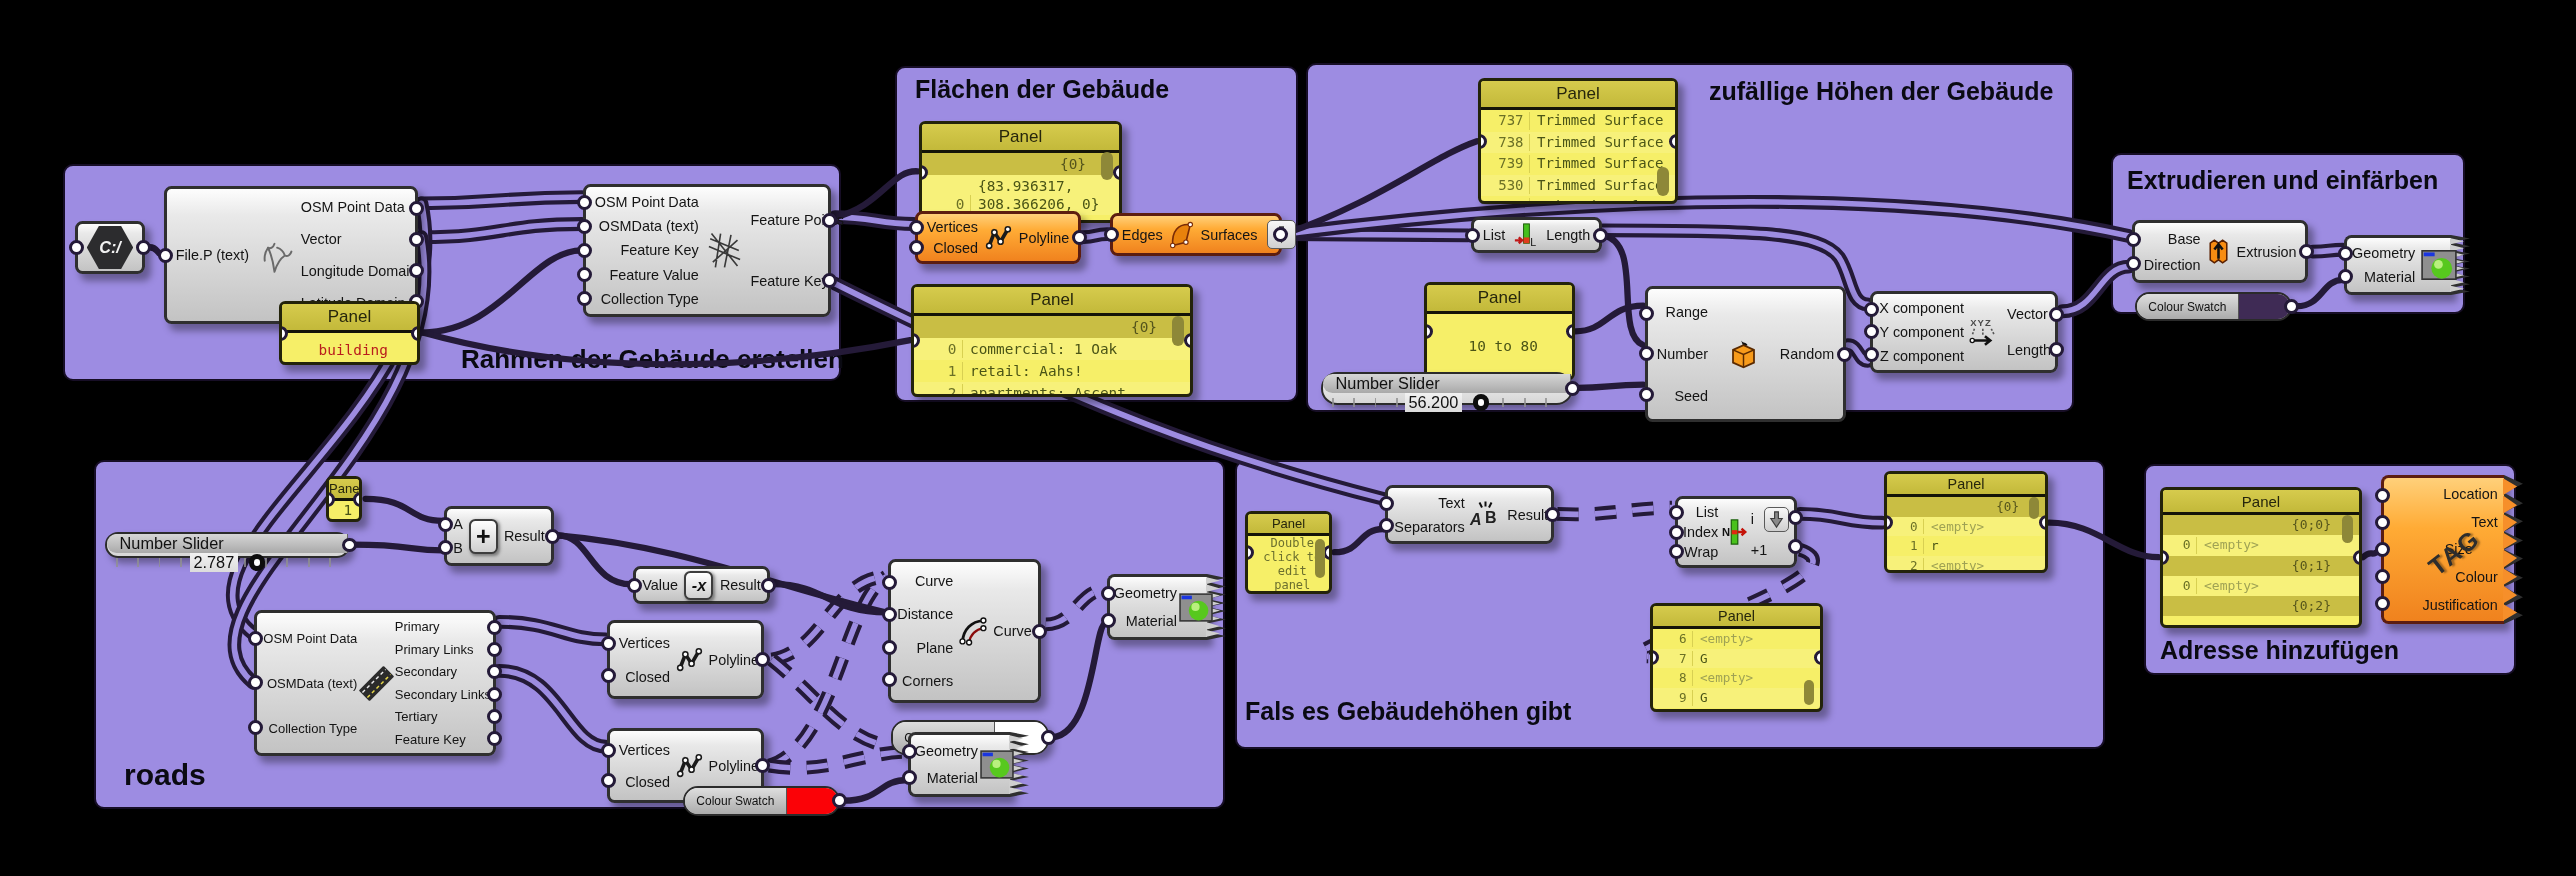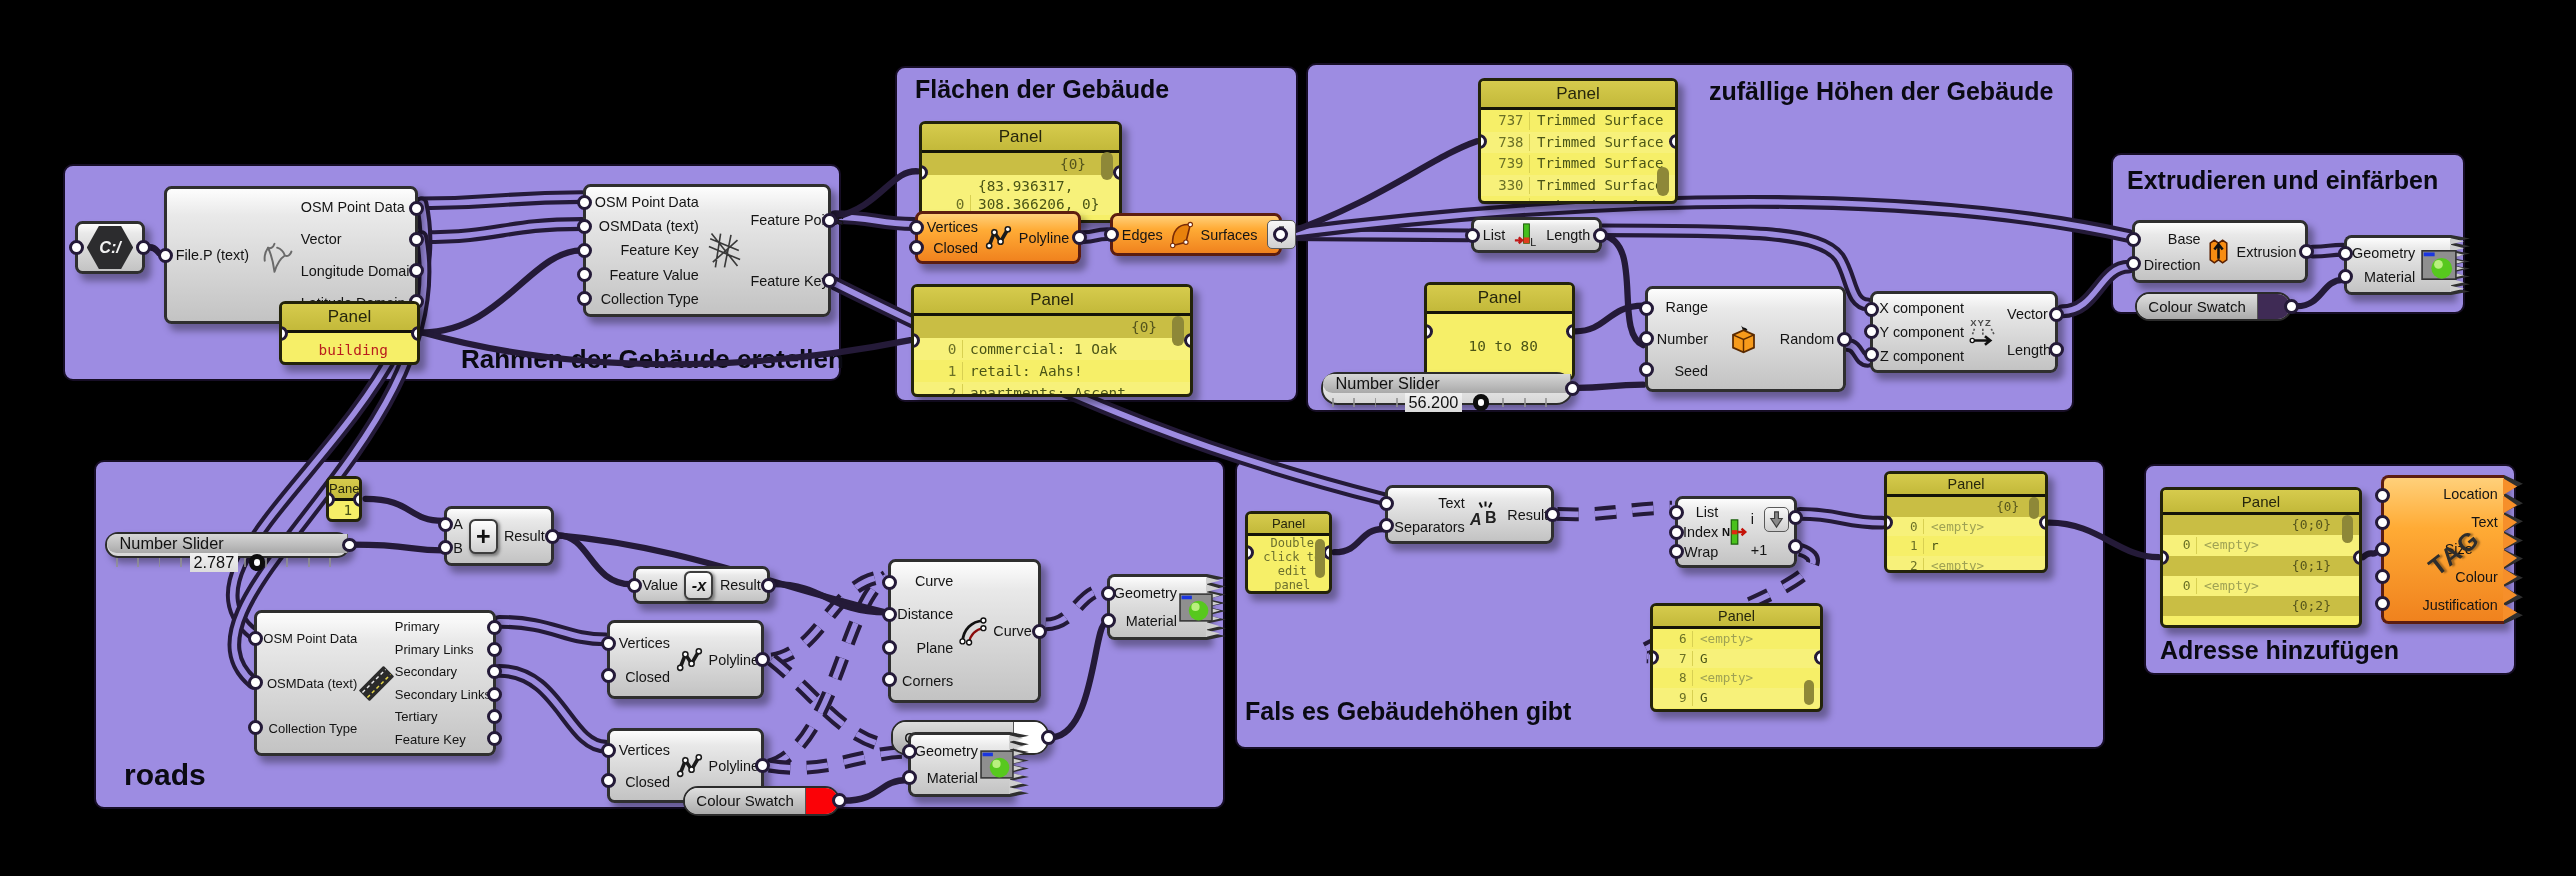--- a/index.html
+++ b/index.html
@@ -59,21 +59,21 @@
   .slabel{background:linear-gradient(#d6d6d6,#a9a9a9);border-right:1.9px solid #666;display:flex;align-items:center;
           padding:0 12.6px;font-size:16.3px;border-radius:14px 0 0 14px;white-space:nowrap;}
   .strack{flex:1;display:flex;align-items:center;justify-content:center;gap:11px;position:relative;font-size:16.3px;}
   .strack::before{content:"";position:absolute;left:8.8px;right:8.8px;top:calc(50% - 4.4px);height:8.8px;
           background-image:repeating-linear-gradient(90deg,#909090 0 1.9px,transparent 1.9px 21.3px);opacity:.8;}
   .sval{position:relative;z-index:1;background:linear-gradient(#f2f2f2,#dcdcdc);padding:0 3.8px;}
   .knob{position:relative;z-index:1;width:16.3px;height:16.3px;border-radius:50%;background:#fff;border:5px solid #0d0d0d;box-sizing:border-box;}
 
   .swatch{position:absolute;z-index:3;display:flex;border:2.5px solid #2b2b2b;border-radius:15px;overflow:visible;
           background:linear-gradient(#e9e9e9,#bdbdbd);box-shadow:5px 5.6px 7px rgba(0,0,0,.35);box-sizing:border-box;}
-  .swlabel{display:flex;align-items:center;padding:0 11.3px;font-size:15px;white-space:nowrap;flex:0 0 auto;
+  .swlabel{display:flex;align-items:center;padding:0 11.3px;font-size:12px;white-space:nowrap;flex:0 0 auto;
            background:linear-gradient(#dedede,#ababab);border-right:1.9px solid #555;border-radius:12.6px 0 0 12.6px;}
   .swcolor{flex:1;border-radius:0 12.6px 12.6px 0;}
 
   .hex{width:54px;height:45px;background:#2c2c2e;clip-path:polygon(26% 2%,74% 2%,100% 50%,74% 98%,26% 98%,0 50%);
        display:flex;align-items:center;justify-content:center;color:#f2f2f2;font-weight:700;font-size:16.3px;font-style:italic;}
   .sqbtn{width:35px;height:35px;border-radius:6.3px;background:linear-gradient(#ffffff,#cfcfcf);border:2.5px solid #3d3d3d;
          box-shadow:1.9px 1.9px 3.1px rgba(0,0,0,.4);display:flex;align-items:center;justify-content:center;
          font-size:25px;font-weight:700;box-sizing:border-box;}
   .ddbtn{width:29px;height:29px;border-radius:5px;background:linear-gradient(#f7f7f7,#cfcfcf);border:1.9px solid #5a5a5a;
          display:flex;align-items:center;justify-content:center;box-sizing:border-box;}
@@ -373,21 +373,21 @@
         </div>
       <div class="prow">
           <span class="idx">738</span>
           <span class="val">Trimmed Surface</span>
         </div>
       <div class="prow">
           <span class="idx">739</span>
           <span class="val">Trimmed Surface</span>
         </div>
       <div class="prow">
-          <span class="idx">330</span>
+          <span class="idx">530</span>
           <span class="val">Trimmed Surface</span>
         </div>
       <div class="prow">
           <span class="idx">741</span>
           <span class="val">Trimmed Surface</span>
         </div>
     </div>
     <i class="nub l"></i>
       <i class="nub r"></i>
       <i class="sb" style="bottom:5px;height:29px"></i>
@@ -420,21 +420,21 @@
 
   <div class="panel" style="left:1424px;top:282px;width:151px;height:98px">
     <div class="ph">Panel</div>
     <div class="pbody pcenter" style="height:63px">
         <span class="val">10 to 80</span>
       </div>
     <i class="nub l"></i>
       <i class="nub r"></i>
   </div>
 
-  <div class="comp" style="left:1645px;top:286px;width:201px;height:106px">
+  <div class="comp" style="left:1645px;top:286px;width:201px;height:136px">
     <div class="nl">
         <i></i>
         <i></i>
         <i></i>
       </div>
     <div class="cbody">
       <div class="pcol in">
         <span>Range</span>
         <span>Number</span>
         <span>Seed</span>

